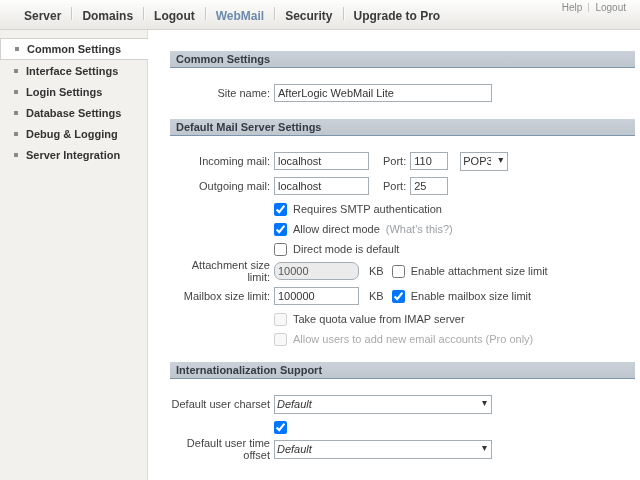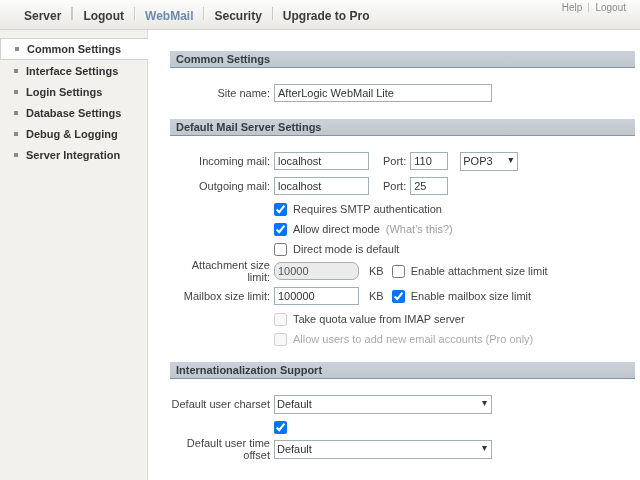--- a/index.html
+++ b/index.html
@@ -66,35 +66,36 @@
   .select-wrap { position:relative; display:inline-block; }
   .select-wrap::after {
     content:"▾"; position:absolute; right:5px; top:2px; font-size:10px;
     color:#333; pointer-events:none;
   }
   select {
     height:19px; border:1px solid #a5adb5; background:#fff; padding:0 16px 0 2px;
     font-family:"Liberation Sans", sans-serif; font-size:11px; color:#333;
     appearance:none; -webkit-appearance:none; border-radius:0; cursor:pointer;
   }
-  .w-proto { width:58px; } .w-proto-wrap { margin-left:12px; }
-  .w-select { width:218px; }
+  .w-proto { width:48px; } .w-proto-wrap { margin-left:12px; }
+  .w-select { width:218px;font-style:italic; }
   .cbrow { display:flex; align-items:center; margin-left:104px; margin-bottom:4px; height:16px; }
   .cbrow input[type=checkbox] { width:13px; height:13px; margin:0 6px 0 0; cursor:pointer; }
   .cbrow.inline { margin-left:0; margin-bottom:0; height:auto; }
   .help-link { color:#9aa0a6; margin-left:6px; cursor:pointer; }
   .muted { color:#aaaaaa; }
 </style>
 </head>
 <body>
 
 <div class="topbar">
   <div class="topnav">
     <a>Server</a>
       <span class="sep"></span>
+    <a>Domains</a>
       <span class="sep"></span>
     <a>Logout</a>
       <span class="sep"></span>
     <a class="active">WebMail</a>
       <span class="sep"></span>
     <a>Security</a>
       <span class="sep"></span>
     <a>Upgrade to Pro</a>
   </div>
   <div class="toplinks">

